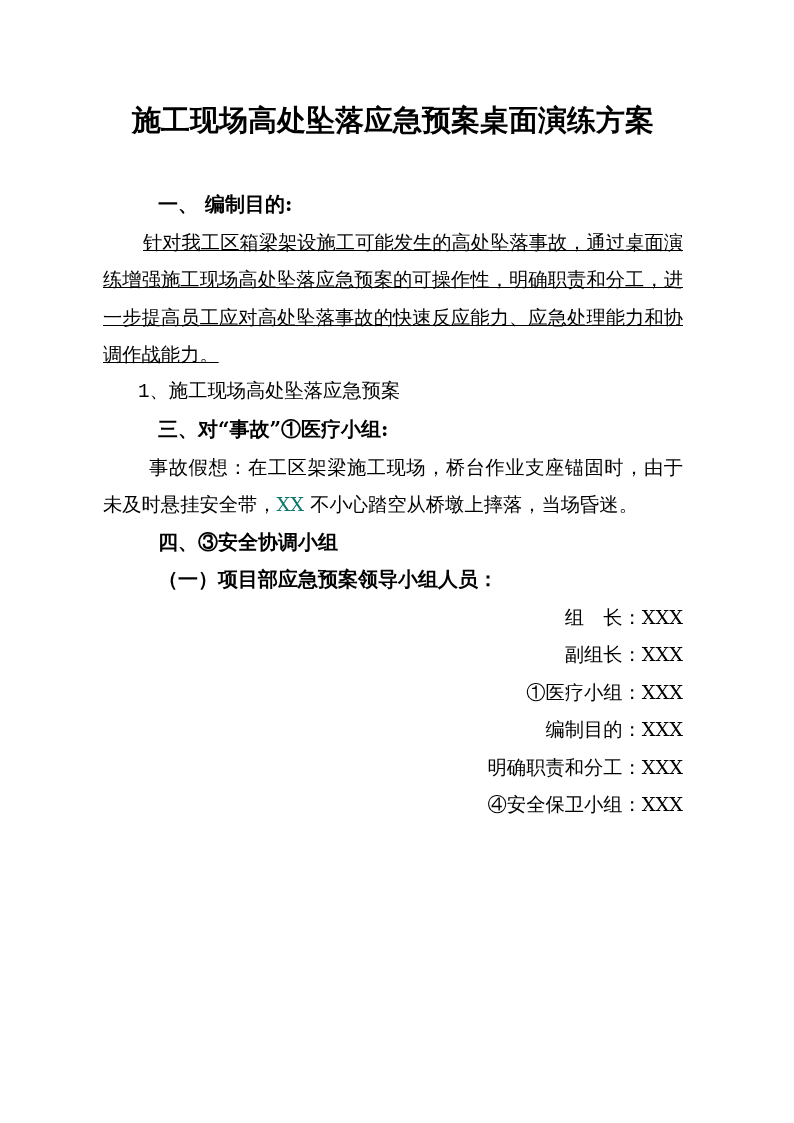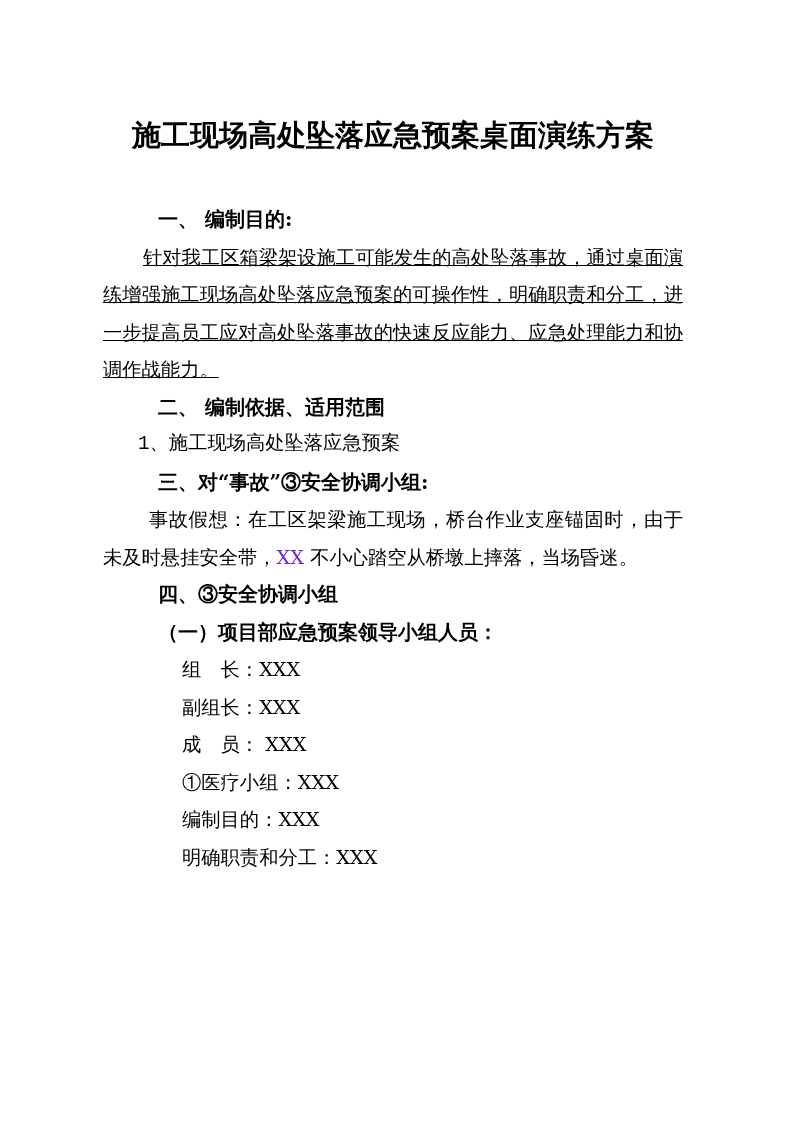--- a/index.html
+++ b/index.html
@@ -12,21 +12,21 @@
     width: 794px;
     height: 1123px;
     background: #ffffff;
     box-sizing: border-box;
     padding: 98px 111px 0 103px;
     font-family: "DejaVu Serif", "Liberation Serif", serif;
     color: #000000;
     overflow: hidden;
   }
   .doc-title {
-    margin: 16px;
+    margin: 1px;
     font-size: 29px;
     line-height: 42px;
     font-weight: bold;
     text-align: center;
     white-space: nowrap;
   }
   .doc-body {
     margin-top: 45px;
   }
   .doc-body h2,
@@ -42,46 +42,45 @@
     font-size: 20px;
     text-indent: 55px;
   }
   p.para {
     text-align: justify;
   }
   .ind-40 { text-indent: 40px; text-decoration: underline; }
   .ind-35 { text-indent: 35px; font-family: Liberation Mono, monospace; }
   .ind-42 { text-indent: 42px; }
   .ind-46 { text-indent: 46px; }
-  .roster-item { padding-left: 79px; }
+  .roster-item { padding-left: 79px; text-align: right; }
   .roster-item.extra-indent { padding-left: 99px; }
-  .hl-blue { color: #6d28d9; }
+  .hl-blue { color: #0f766e; }
 </style>
 </head>
 <body>
 
 <div class="page">
 
   <h1 class="doc-title">施工现场高处坠落应急预案桌面演练方案</h1>
 
   <div class="doc-body">
 
     <h2 class="sec-heading">一、 编制目的:</h2>
     <p class="para ind-40">针对我工区箱梁架设施工可能发生的高处坠落事故，通过桌面演练增强施工现场高处坠落应急预案的可操作性，明确职责和分工，进一步提高员工应对高处坠落事故的快速反应能力、应急处理能力和协调作战能力。</p>
 
-    <h2 class="sec-heading">二、 编制依据、适用范围</h2>
     <p class="para ind-35">1、施工现场高处坠落应急预案</p>
 
-    <h2 class="sec-heading">三、对“事故”③安全协调小组:</h2>
+    <h2 class="sec-heading">三、对“事故”①医疗小组:</h2>
     <p class="para ind-46"><span>事故假想：在工区架梁施工现场，桥台作业支座锚固时，由于未及时悬挂安全带，</span><span class="hl-blue">XX</span><span> 不小心踏空从桥墩上摔落，当场昏迷。</span></p>
 
     <h2 class="sec-heading">四、③安全协调小组</h2>
     <h2 class="sec-heading">（一）项目部应急预案领导小组人员：</h2>
 
     <div class="roster-item">组　长：XXX</div>
     <div class="roster-item">副组长：XXX</div>
-    <div class="roster-item">成　员： XXX</div>
     <div class="roster-item">①医疗小组：XXX</div>
     <div class="roster-item">编制目的：XXX</div>
     <div class="roster-item">明确职责和分工：XXX</div>
+    <div class="roster-item extra-indent">④安全保卫小组：XXX</div>
 
   </div>
 </div>
 
 </body></html>

